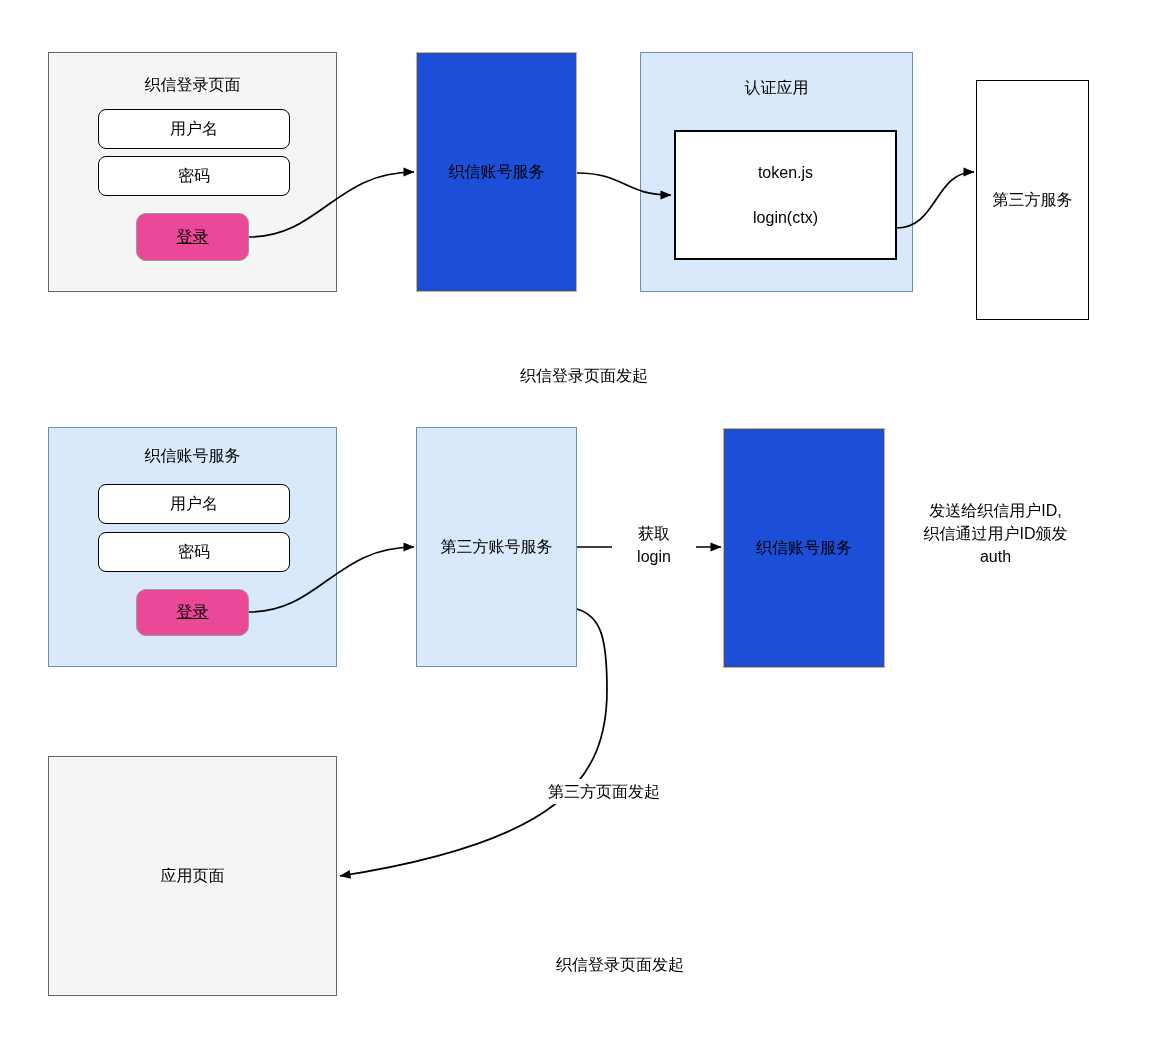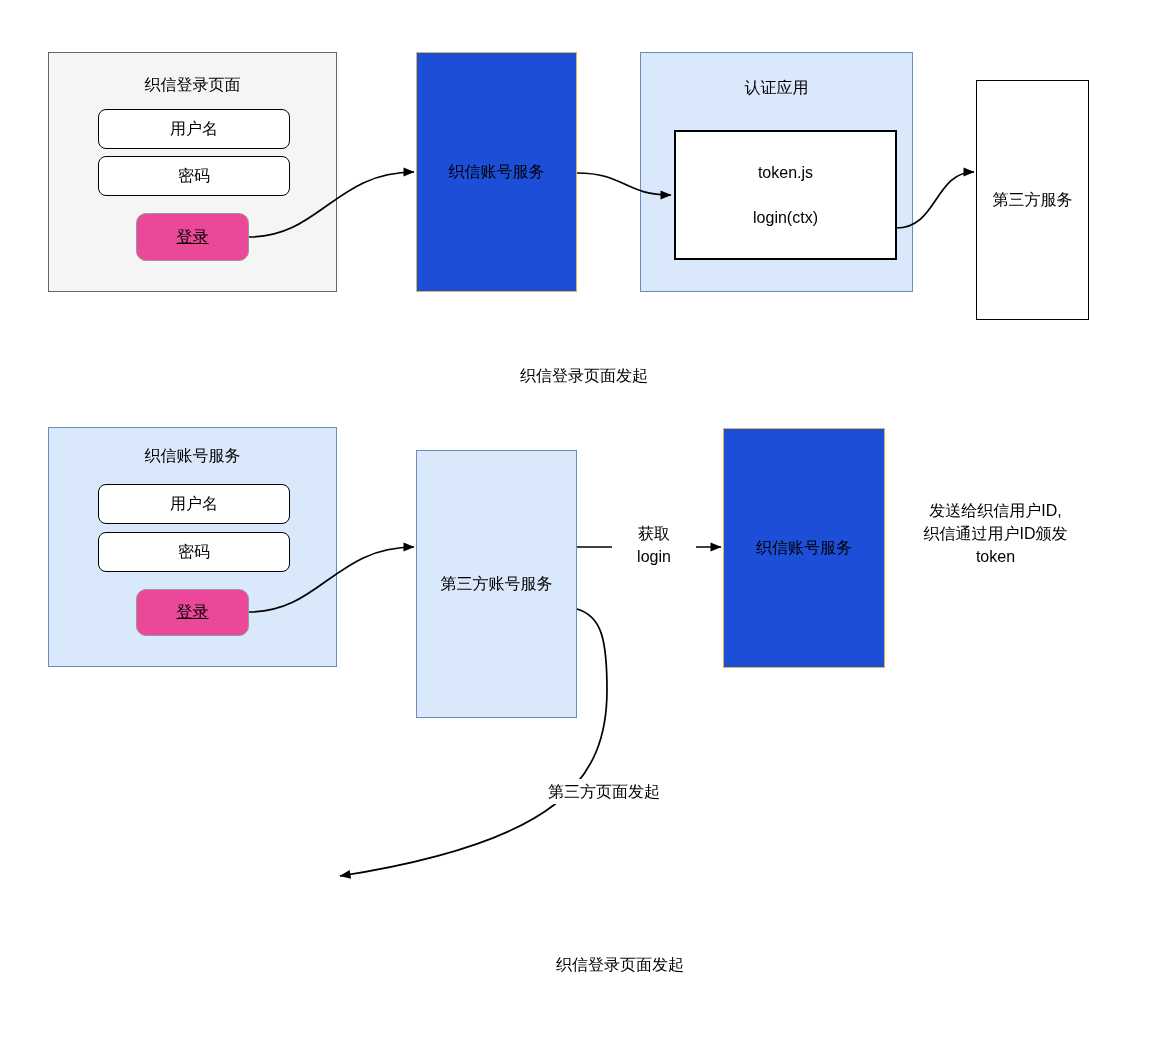--- a/index.html
+++ b/index.html
@@ -57,37 +57,40 @@
 
   <div class="label" style="left:434px;top:346px;width:300px;margin-top:20px;">织信登录页面发起</div>
 
   <div class="box blue" style="left:48px;top:427px;width:289px;height:240px;">
     <div class="box-title" style="top:18px;">织信账号服务</div>
     <div class="input" style="left:49px;top:56px;width:192px;height:40px;">用户名</div>
     <div class="input" style="left:49px;top:104px;width:192px;height:40px;">密码</div>
     <div class="btn" style="left:87px;top:161px;width:113px;height:47px;">登录</div>
   </div>
 
-  <div class="box blue center" style="left:416px;top:450px;width:161px;height:268px;">
+  <div class="box blue center" style="left:416px;top:427px;width:161px;height:240px;">
     <span>第三方账号服务</span>
   </div>
 
   <div class="box yellow center" style="left:723px;top:428px;width:162px;height:240px;">
     <span>织信账号服务</span>
   </div>
 
   <div class="label note" style="left:893px;top:499px;width:205px;">发送给织信用户ID,
 织信通过用户ID颁发
-token</div>
+auth</div>
 
   <div class="label edge-label" style="left:612px;top:521px;width:80px;">获取
 login</div>
 
   <div class="label edge-label" style="left:518px;top:779px;width:168px;">第三方页面发起</div>
 
+  <div class="box gray center" style="left:48px;top:756px;width:289px;height:240px;">
+    <span>应用页面</span>
+  </div>
 
   <div class="label" style="left:470px;top:955px;width:300px;">织信登录页面发起</div>
 
   <svg class="edges" width="1160" height="1048" viewBox="0 0 1160 1048">
     <defs>
       <marker id="ah" markerUnits="userSpaceOnUse" markerWidth="13" markerHeight="11" refX="11" refY="5" orient="auto">
         <path d="M0.5,0.5 L11.5,5 L0.5,9.5 Z" style="fill:#000;stroke:none;"></path>
       </marker>
     </defs>
     <path d="M249,237 C320,237 335,172 414,172" marker-end="url(#ah)"></path>

